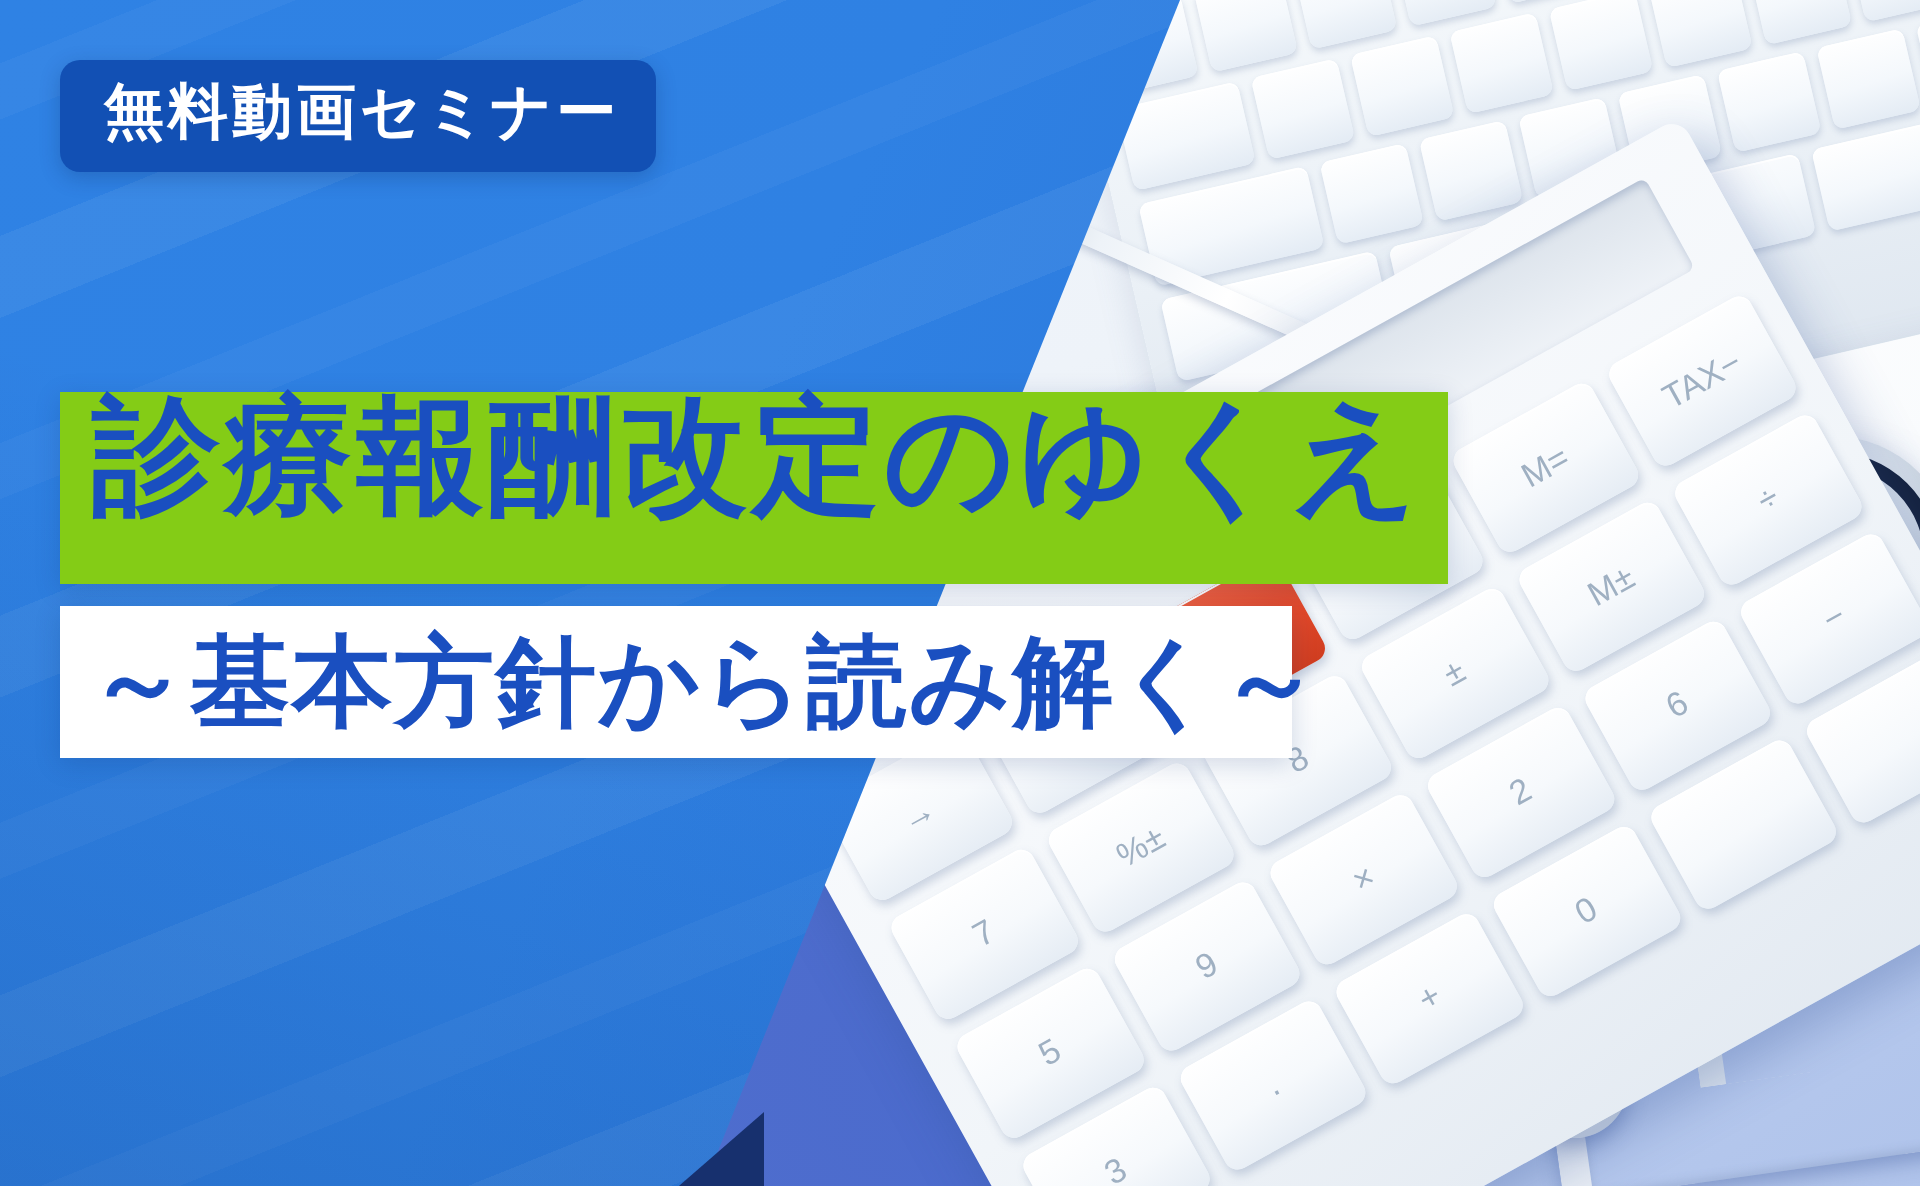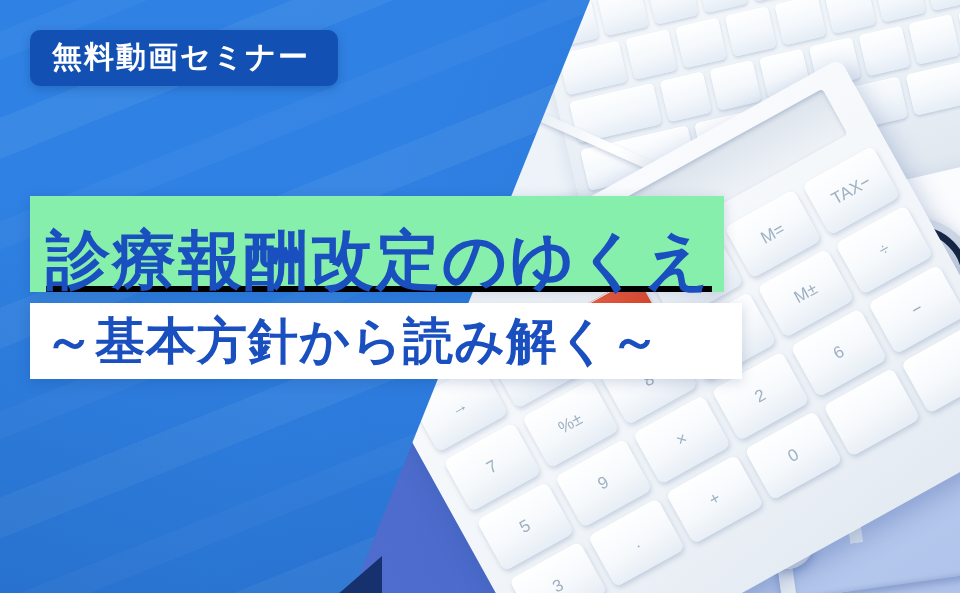--- a/index.html
+++ b/index.html
@@ -158,44 +158,43 @@
   }
   .navy-notch{
     position:absolute;left:336px;top:556px;width:46px;height:40px;
     background:#17306e;
     clip-path:polygon(100% 0, 100% 100%, 0 100%);
   }
 
   
   .badge{
     position:absolute;left:30px;top:30px;
-    padding:12px 28px 14px 22px;border-radius:10px;
+    padding:12px 18px 14px 22px;border-radius:10px;
     background:#1250b4;
     color:#ffffff;font-size:30px;font-weight:bold;letter-spacing:2px;
     line-height:1;white-space:nowrap;
     box-shadow:0 3px 10px rgba(10,40,95,.25);
   }
   .year{
     position:absolute;left:46px;top:129px;
     color:#ffffff;font-size:40px;font-weight:bold;font-style:italic;
     letter-spacing:1px;line-height:1;white-space:nowrap;
     text-shadow:0 2px 6px rgba(15,55,120,.25);
   }
   .title-box{
     position:absolute;left:30px;top:196px;width:694px;height:96px;
-    background:#86efac;display:flex;align-items:flex-end;
+    background:#84cc16;display:flex;align-items:flex-start;
     box-shadow:0 3px 12px rgba(10,45,110,.18);
-    text-decoration:underline;
   }
   .title-box span{
     color:#1a4fc0;font-size:64px;font-weight:bold;letter-spacing:2px;
     line-height:1;white-space:nowrap;padding-left:16px;
   }
   .sub-box{
-    position:absolute;left:30px;top:303px;width:712px;height:76px;
+    position:absolute;left:30px;top:303px;width:616px;height:76px;
     background:#ffffff;display:flex;align-items:center;
     box-shadow:0 3px 12px rgba(10,45,110,.18);
   }
   .sub-box span{
     color:#1a4fc0;font-size:50px;font-weight:bold;letter-spacing:1px;
     line-height:1;white-space:nowrap;padding-left:14px;
   }
 </style>
 </head>
 <body>

